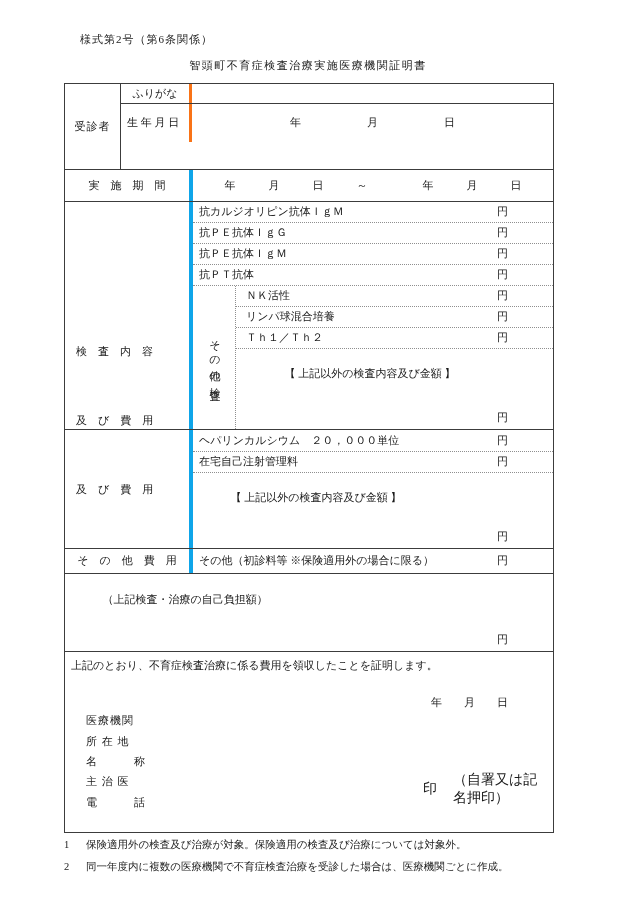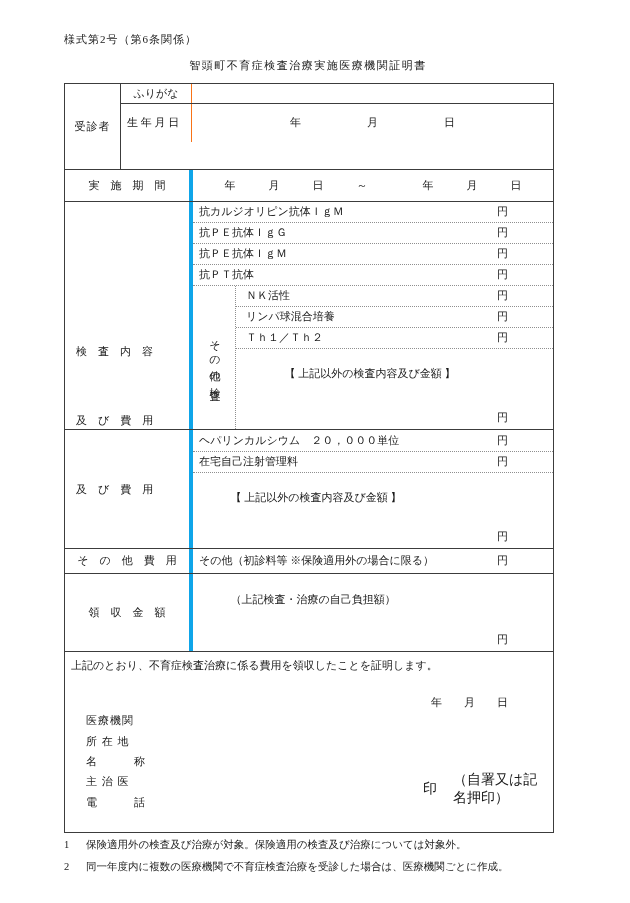--- a/index.html
+++ b/index.html
@@ -2,42 +2,42 @@
 <html><head>
 <meta charset="utf-8">
 <style>
   html,body { margin:0; padding:0; background:#e8e8e8; }
   .sheet {
     position:relative; width:630px; height:903px; margin:0 auto;
     background:#ffffff; color:#1a1a1a;
     font-family:"Liberation Serif","DejaVu Serif",serif;
     font-size:11px; line-height:1.25;
   }
-  .form-no { position:absolute; left:64px; top:33px; letter-spacing:1px; }
+  .form-no { position:absolute; left:80px; top:33px; letter-spacing:1px; }
   .doc-title { position:absolute; left:64px; top:59px; width:488px; text-align:center; letter-spacing:1.5px; }
 
   .form-table { position:absolute; left:64px; top:83px; width:488px; border:1px solid #3c3c3c; }
   .sec { display:flex; box-sizing:border-box; }
   .sec + .sec { border-top:1px solid #3c3c3c; }
 
   
   .lcol { width:128px; flex:none; box-sizing:border-box; border-right:4px solid #0ea5e9; }
   .lcol.mid { display:flex; align-items:center; justify-content:center; }
   .content { flex:1; display:flex; flex-direction:column; min-width:0; }
   .cpre { white-space:pre; }
 
   
   .s1 { height:85px; }
   .pcol1 { width:56px; flex:none; box-sizing:border-box; border-right:1px solid #3c3c3c;
            display:flex; align-items:center; justify-content:center; letter-spacing:1px; }
   .p-right { flex:1; display:flex; flex-direction:column; min-width:0; }
   .prow { display:flex; box-sizing:border-box; }
   .prow + .prow { border-top:1px solid #3c3c3c; }
   .h19{height:19px} .h27{height:27px} .h39{height:39px}
-  .plabel { width:71px; flex:none; box-sizing:border-box; border-right:1px solid #f97316;
+  .plabel { width:71px; flex:none; box-sizing:border-box; border-right:3px solid #f97316;
             display:flex; align-items:center; padding:0 6px; white-space:pre; }
   .plabel.ctr { justify-content:center; padding:0; }
   .pvalue { flex:1; display:flex; align-items:center; }
   .pvalue.ctr { justify-content:center; }
 
   .s2 { height:32px; }
   .s3 { height:228px; }
   .s4 { height:119px; }
   .s5 { height:25px; }
   .s6 { height:78px; }
@@ -181,21 +181,20 @@
       <div class="lcol mid">そ　の　他　費　用</div>
       <div class="content">
         <div class="item h25">
           <span><span>その他</span><span class="small-note">（初診料等 ※保険適用外の場合に限る）</span></span>
           <span>円</span>
         </div>
       </div>
     </div>
 
     <div class="sec s6">
-      <div class="lcol mid">領　収　金　額</div>
       <div class="content">
         <div class="free" style="padding-top:5px;">
           <span>（上記検査・治療の自己負担額）</span>
           <span class="yen-b">円</span>
         </div>
       </div>
     </div>
 
     <div class="sec s7">
       <div class="statement">上記のとおり、不育症検査治療に係る費用を領収したことを証明します。</div>

